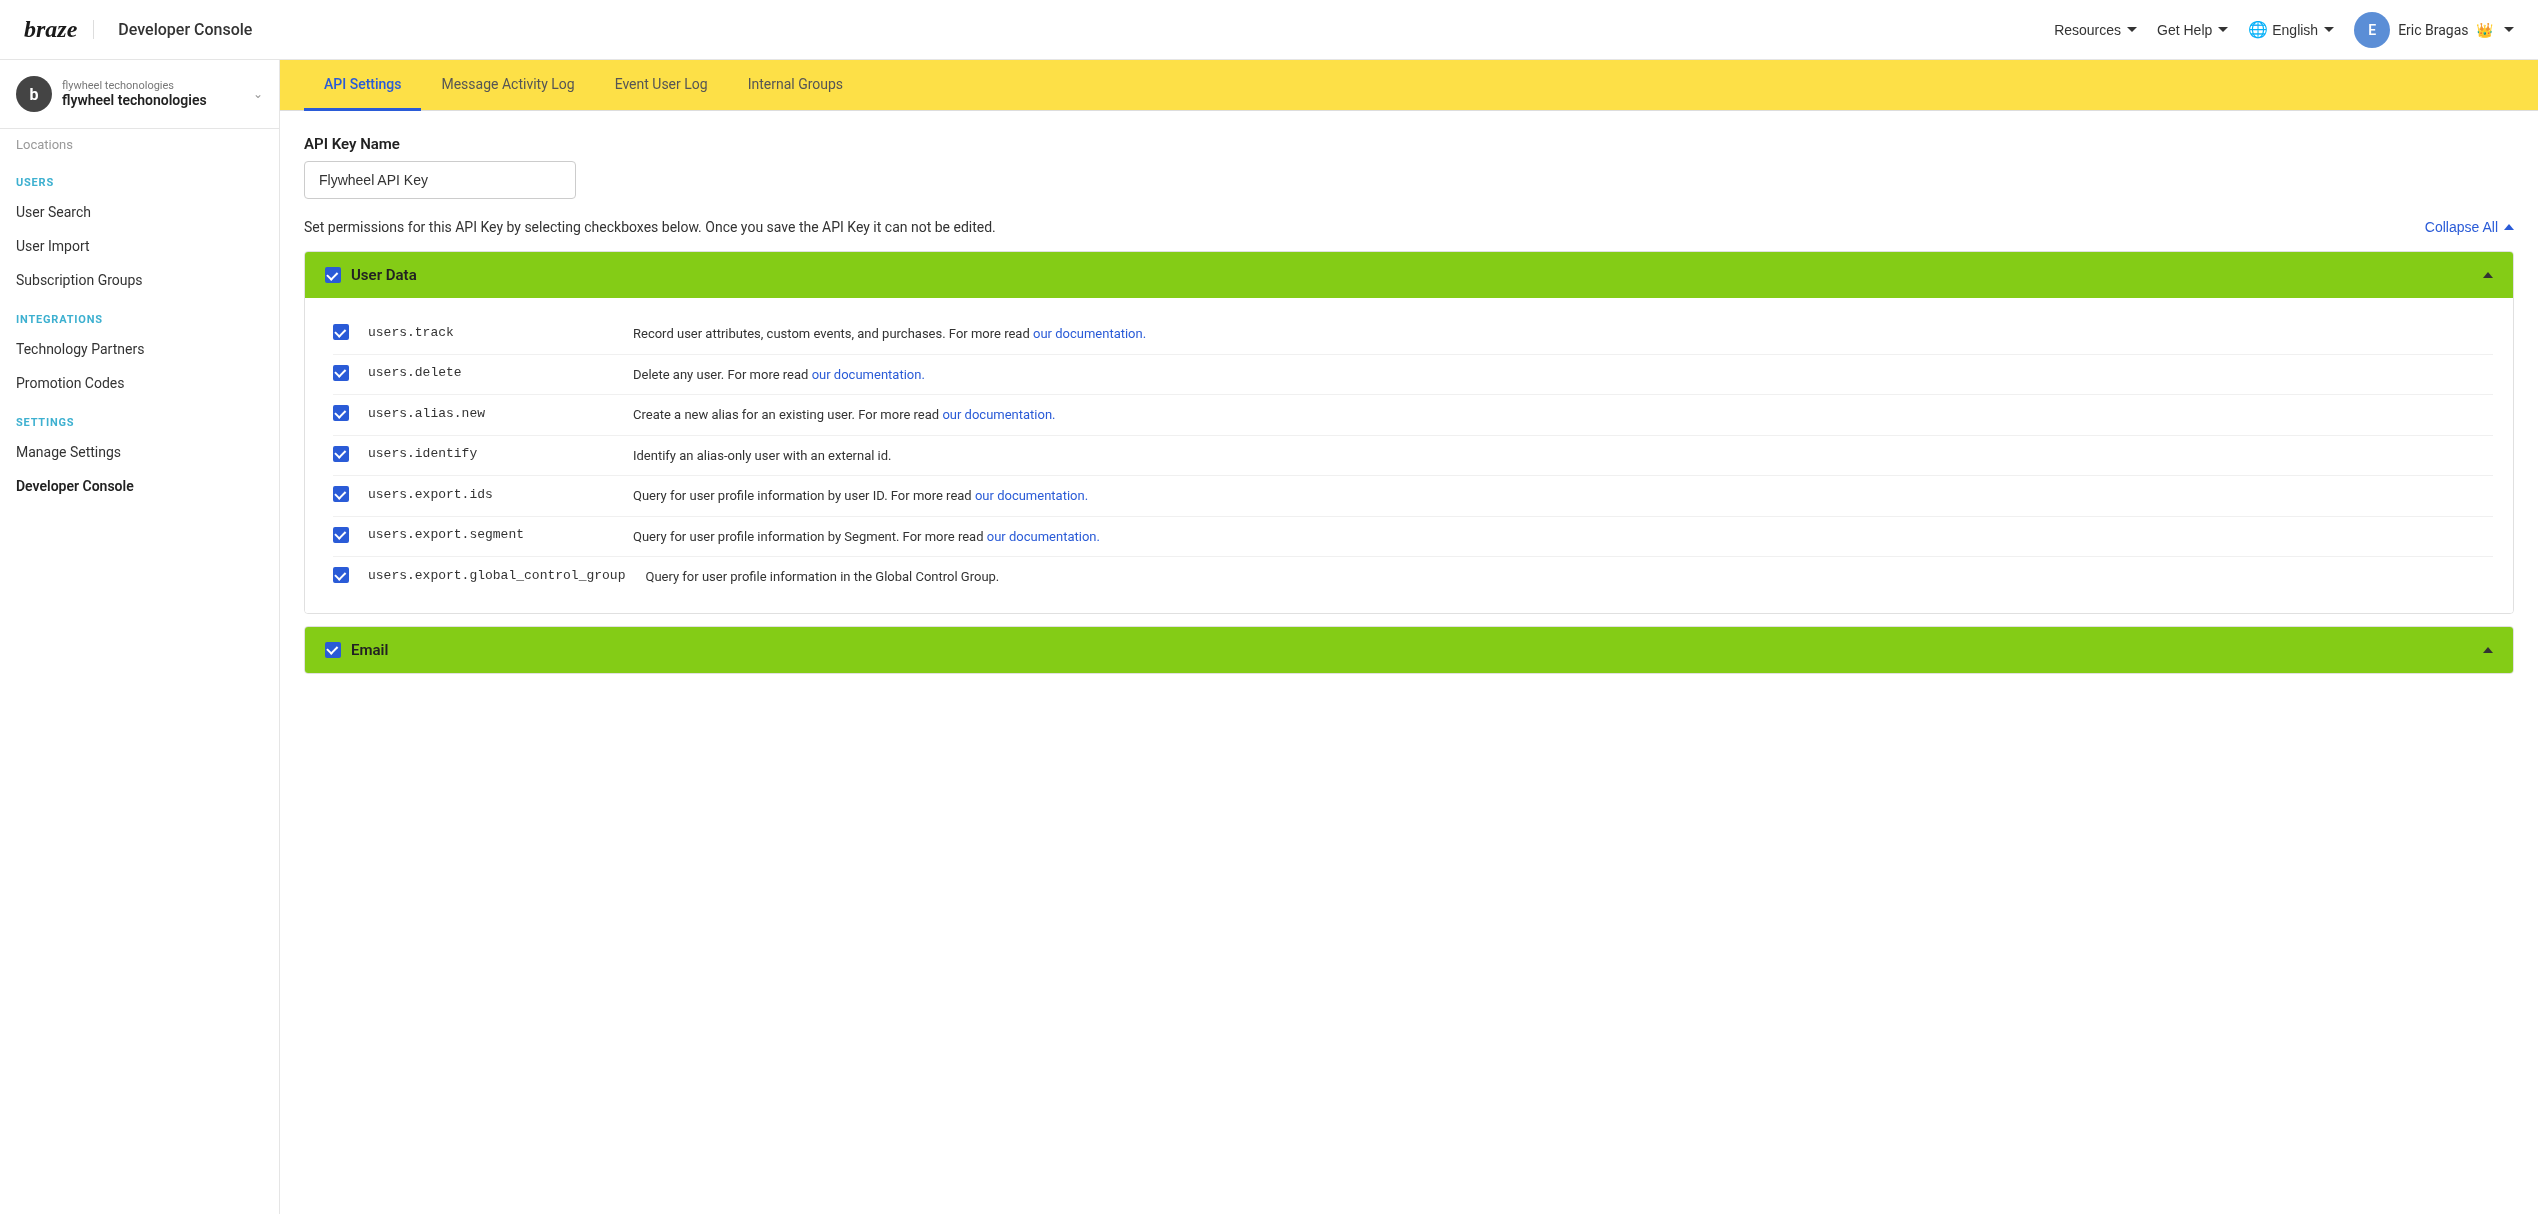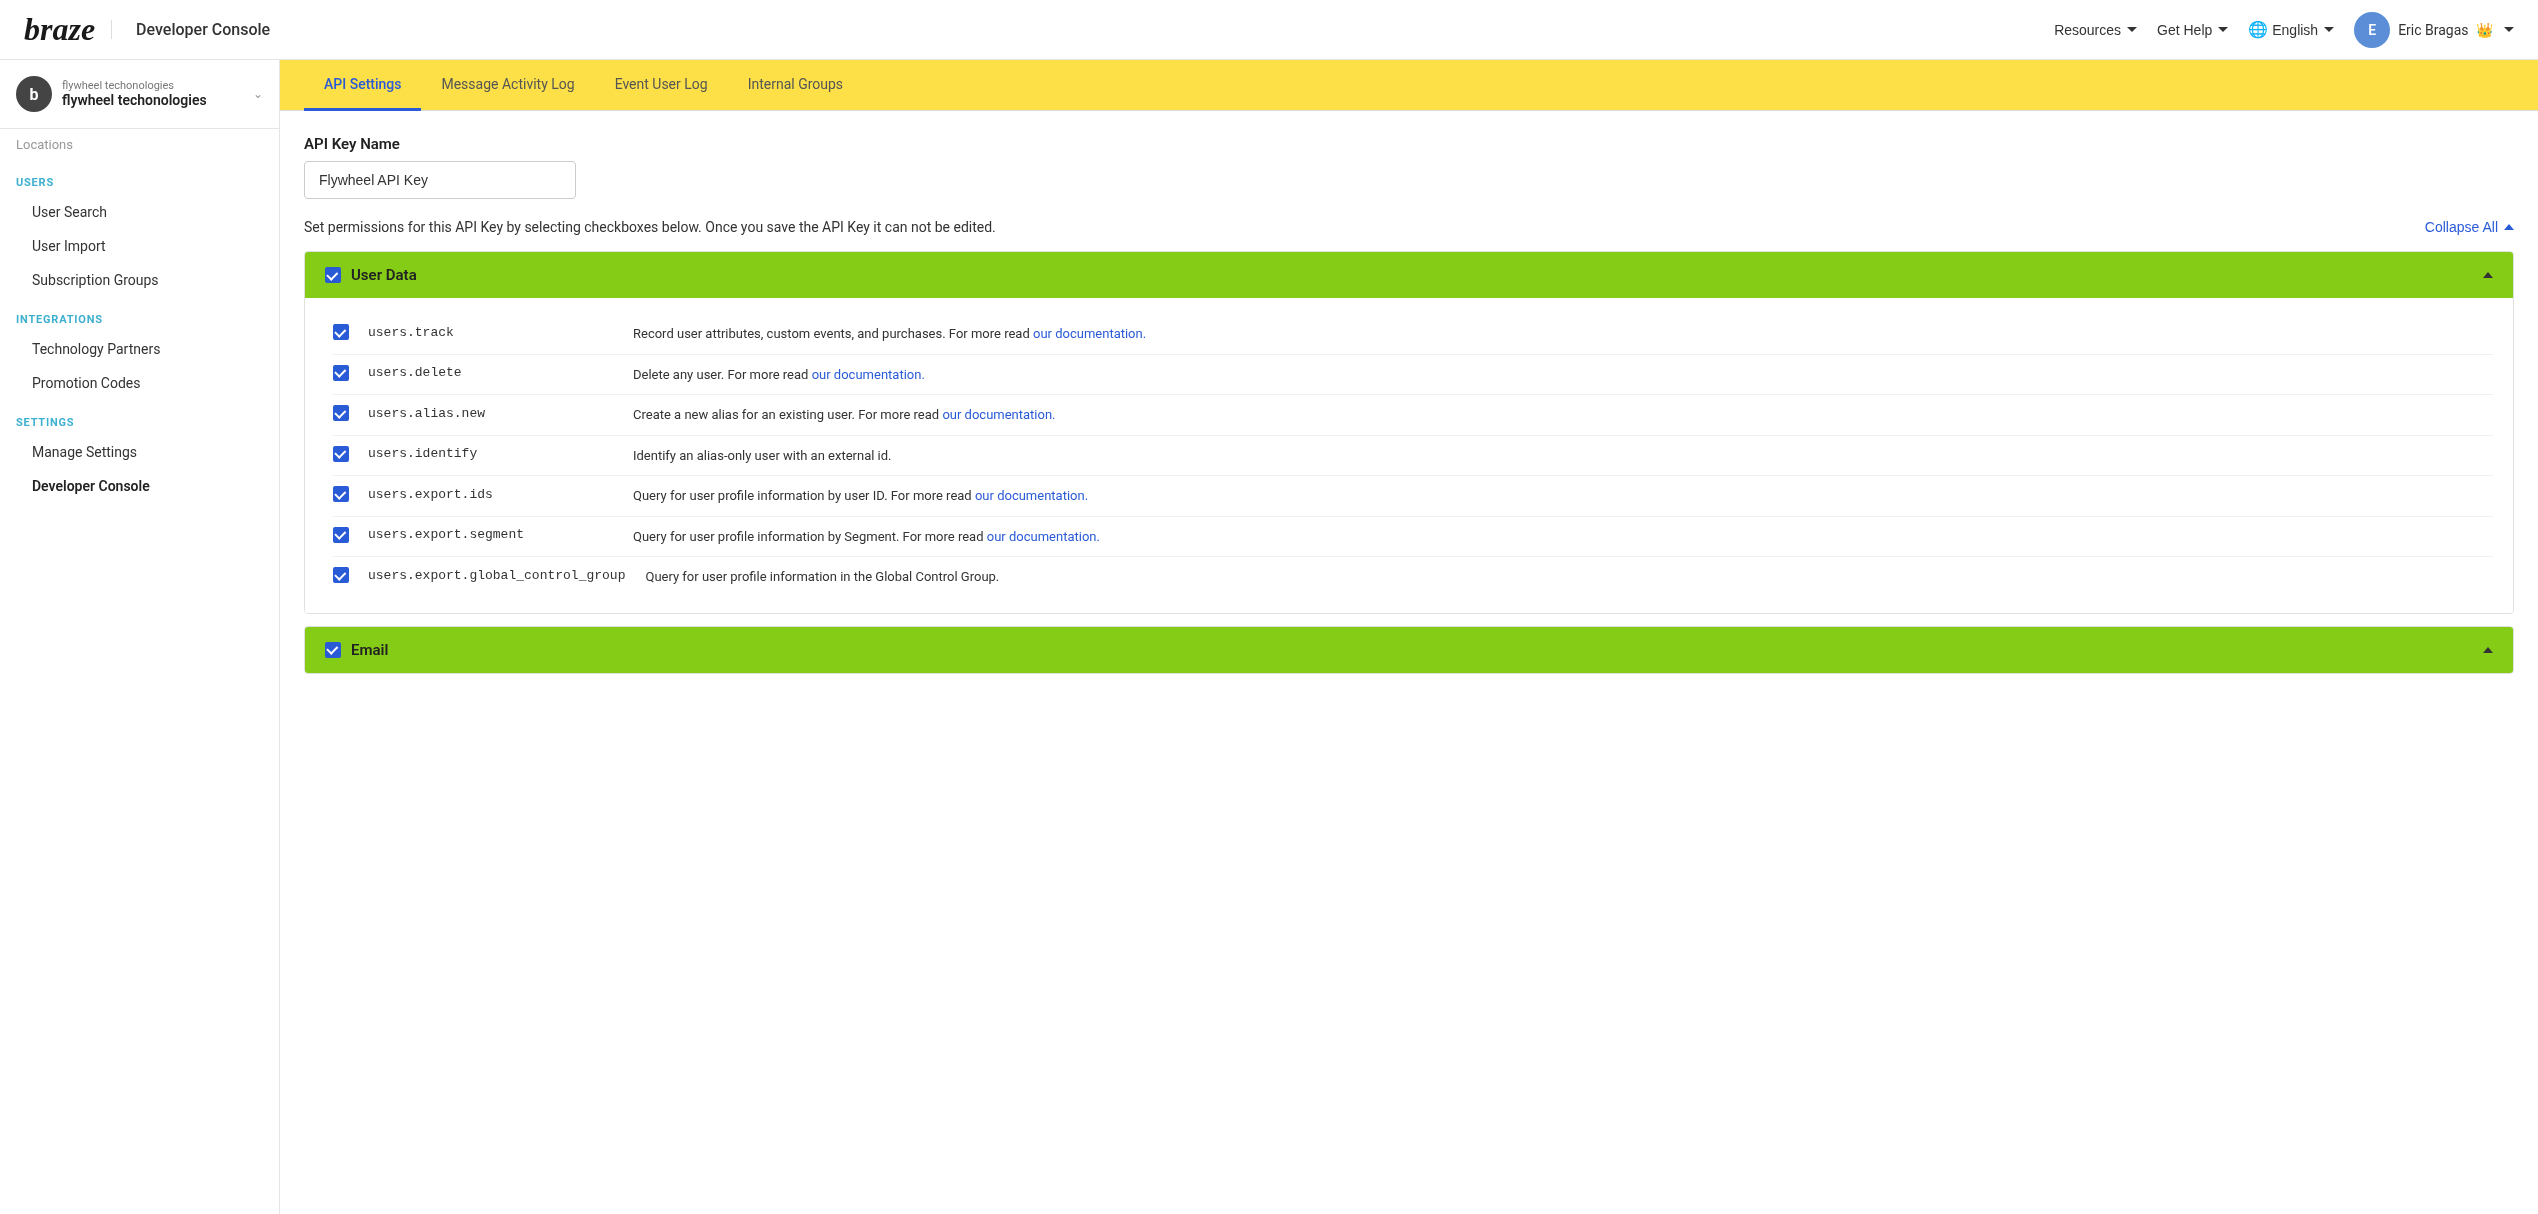--- a/index.html
+++ b/index.html
@@ -5,21 +5,21 @@
     * { box-sizing: border-box; margin: 0; padding: 0; }
     body { font-family: -apple-system, BlinkMacSystemFont, 'Segoe UI', Roboto, sans-serif; font-size: 14px; color: #333; background: #fff; display: flex; flex-direction: column; height: 100vh; overflow: hidden; }
 
     
     .navbar {
       display: flex; align-items: center; justify-content: space-between;
       height: 60px; padding: 0 24px; border-bottom: 1px solid #e5e5e5;
       background: #fff; flex-shrink: 0;
     }
     .navbar-left { display: flex; align-items: center; gap: 16px; }
-    .navbar-logo { font-size: 32px; font-family: Georgia, serif; font-style: italic; color: #1a1a1a; font-weight: 700; }
+    .navbar-logo { font-size: 24px; font-family: Georgia, serif; font-style: italic; color: #1a1a1a; font-weight: 700; }
     .navbar-page-title { font-size: 16px; font-weight: 500; color: #333; padding-left: 24px; border-left: 1px solid #ddd; }
     .navbar-right { display: flex; align-items: center; gap: 20px; }
     .navbar-btn { display: flex; align-items: center; gap: 4px; font-size: 14px; color: #333; cursor: pointer; background: none; border: none; }
     .chevron-down { display: inline-block; width: 0; height: 0; border-left: 5px solid transparent; border-right: 5px solid transparent; border-top: 5px solid currentColor; margin-left: 2px; }
     .globe-icon { font-size: 16px; }
     .user-avatar { width: 36px; height: 36px; border-radius: 50%; background: #5b8ed6; display: flex; align-items: center; justify-content: center; color: #fff; font-weight: 600; font-size: 14px; }
     .user-info { display: flex; align-items: center; gap: 8px; }
     .crown-icon { color: #f5a623; font-size: 14px; }
 
     
@@ -43,21 +43,21 @@
     .workspace-name-small { font-size: 11px; color: #777; }
     .workspace-name-large { font-size: 14px; font-weight: 600; color: #222; line-height: 1.2; }
     .workspace-chevron { color: #999; font-size: 12px; cursor: pointer; }
 
     .sidebar-section-label {
       font-size: 11px; font-weight: 700; color: #3db0d0;
       text-transform: uppercase; letter-spacing: 0.8px;
       padding: 16px 16px 6px;
     }
     .sidebar-item {
-      padding: 9px 32px; font-size: 14px; color: #333; cursor: pointer;
+      padding: 9px 16px; font-size: 14px; color: #333; cursor: pointer;
       display: block;
     }
     .sidebar-item.active { font-weight: 600; color: #222; }
 
     .sidebar-faded { color: #999; font-size: 13px; padding: 8px 16px; }
 
     
     .content { flex: 1; overflow-y: auto; display: flex; flex-direction: column; }
 
     

